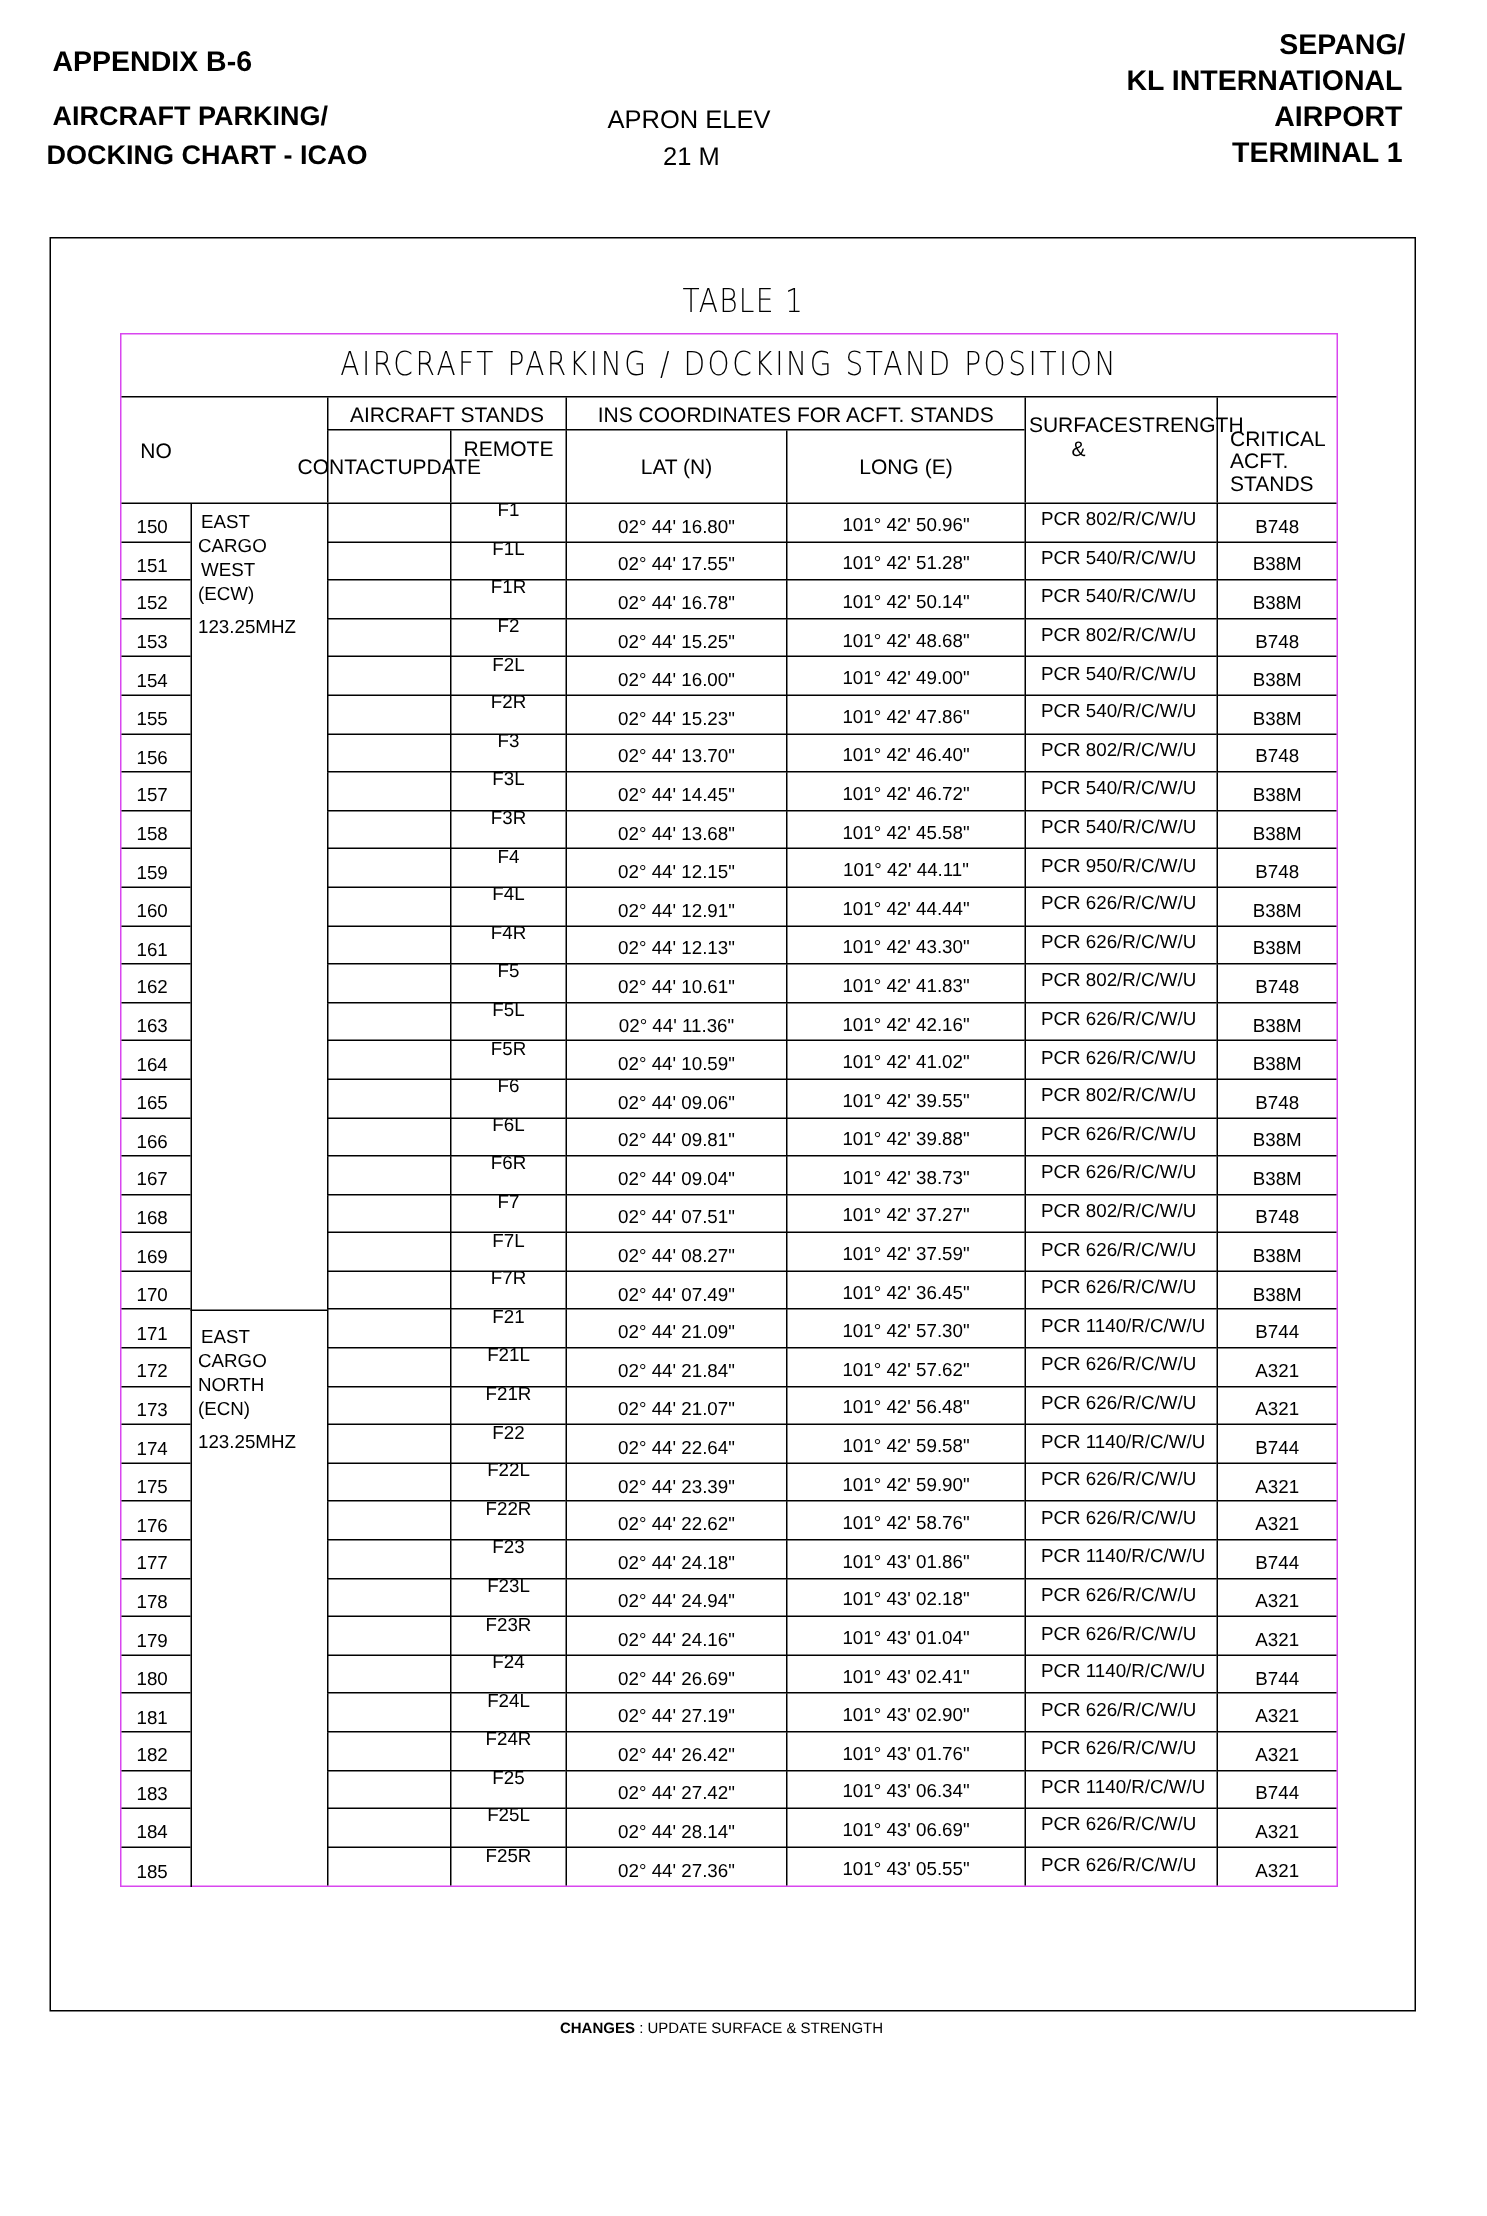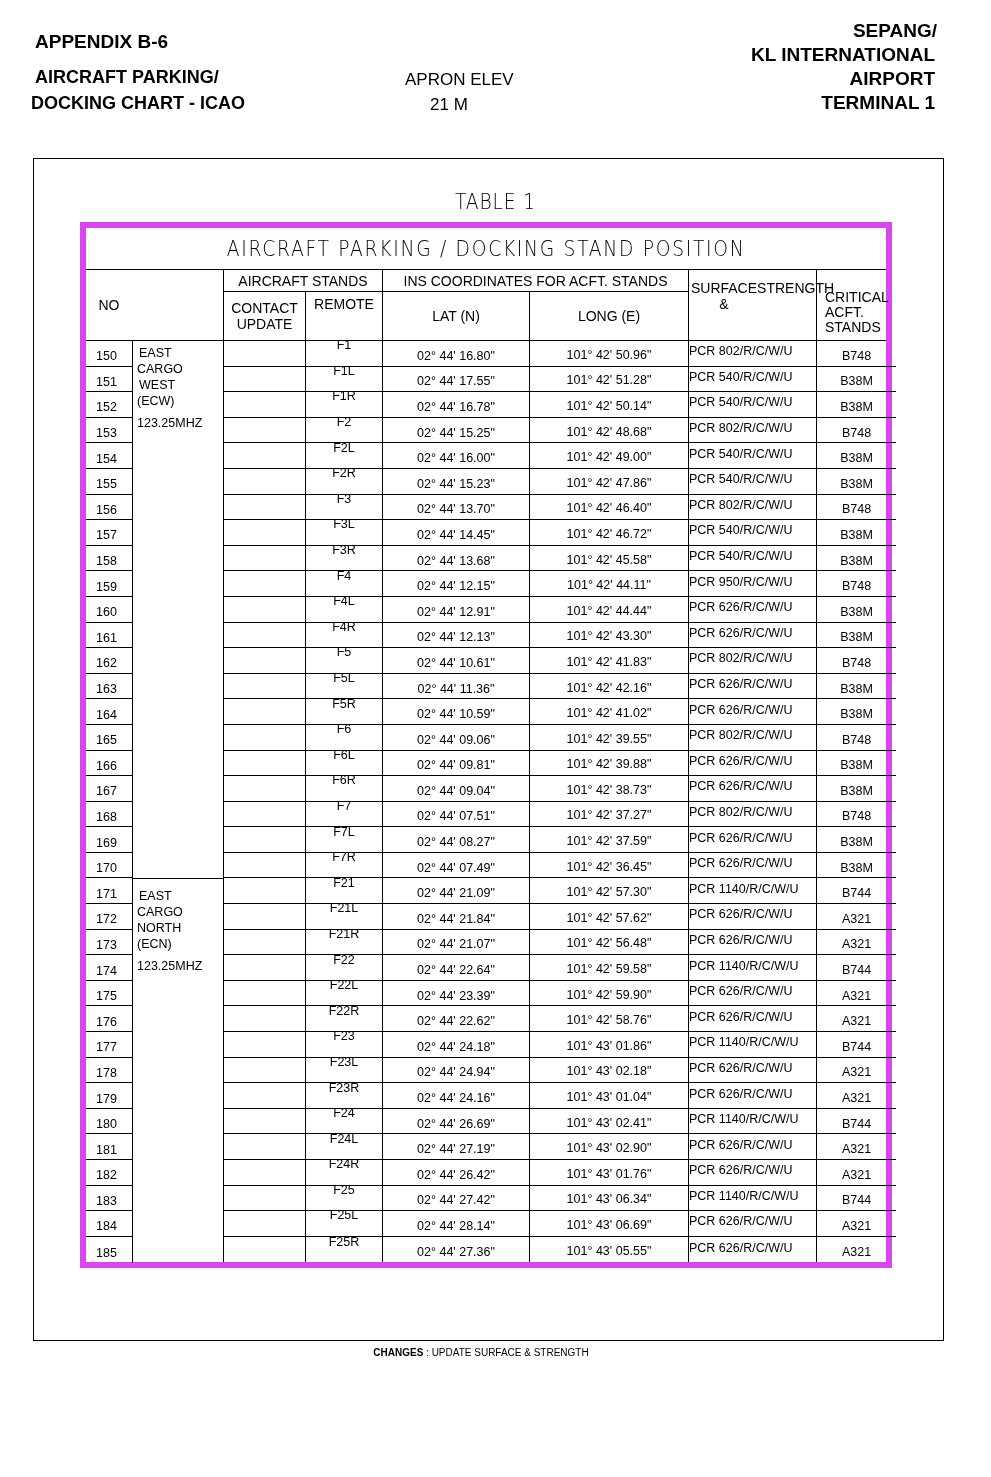--- a/index.html
+++ b/index.html
@@ -5,76 +5,76 @@
   html, body { margin: 0; padding: 0; background: #ffffff; }
   body { width: 991px; height: 1477px; position: relative; overflow: hidden;
          font-family: "Liberation Sans", sans-serif; color: #000; }
   .abs { position: absolute; }
   .hdr-bold { font-weight: bold; font-size: 19px; white-space: nowrap; }
   .hdr-norm { font-size: 17px; white-space: nowrap; }
   .frame { position: absolute; left: 33px; top: 158px; width: 909px; height: 1181px; border: 1px solid #000; }
   .table-title { position: absolute; left: 0; width: 991px; top: 189px; text-align: center;
                  font-family: "DejaVu Sans", sans-serif; font-weight: 200; font-size: 22px; letter-spacing: 1px;
                  transform: scaleX(0.85); }
-  .tbl { position: absolute; left: 80px; top: 222px; width: 812px; border: 6px solid #d946ef; box-sizing: border-box; }
+  .tbl { position: absolute; left: 80px; top: 222px; width: 812px; border: 1px solid #d946ef; box-sizing: border-box; }
   .caption { height: 41px; border-bottom: 1px solid #000; display: flex; align-items: center; justify-content: center;
              font-family: "DejaVu Sans", sans-serif; font-size: 22px; font-weight: 200; letter-spacing: 2px; }
   .caption span { display: inline-block; transform: scaleX(0.85); }
   .colhead { position: relative; height: 70px; border-bottom: 1px solid #000; font-size: 14px; }
   .colhead .c { position: absolute; top: 0; bottom: 0; border-left: 1px solid #000; box-sizing: border-box;
                 display: flex; align-items: center; justify-content: center; text-align: center; line-height: 16px; }
   .colhead .c.first { border-left: none; }
   .grouphead { position: absolute; top: 0; height: 22px; border-left: 1px solid #000; border-bottom: 1px solid #000;
                box-sizing: border-box; display: flex; align-items: center; justify-content: center; font-size: 14px; }
   .subhead { position: absolute; top: 22px; bottom: 0; border-left: 1px solid #000; box-sizing: border-box;
              display: flex; align-items: center; justify-content: center; text-align: center; font-size: 14px; line-height: 16px; }
   .rows { position: relative; }
   .row { position: relative; height: 25.6px; font-size: 12.5px; }
   .row .cell { position: absolute; top: 0; height: 100%; box-sizing: border-box; border-left: 1px solid #000;
                border-bottom: 1px solid #000; display: flex; align-items: center; white-space: nowrap; }
   .row .cell.no { left: 0; width: 46px; border-left: none; padding-left: 10px; padding-top: 6px; }
   .row .cell.contact { left: 137px; width: 82px; }
   .row .cell.remote { left: 219px; width: 77px; justify-content: center; padding-bottom: 16px; }
   .row .cell.lat { left: 296px; width: 147px; justify-content: center; padding-top: 5px; }
   .row .cell.long { left: 443px; width: 159px; justify-content: center; padding-top: 3px; }
-  .row .cell.surf { left: 602px; width: 128px; padding-bottom: 4px; }
+  .row .cell.surf { left: 602px; width: 128px; padding-left: 10px; padding-bottom: 4px; }
   .row .cell.crit { left: 730px; width: 80px; justify-content: center; padding-top: 5px; }
   .row.last .cell { border-bottom: none; }
   .apron-block { position: absolute; left: 46px; width: 91px; border-left: 1px solid #000; border-bottom: 1px solid #000;
                  box-sizing: border-box; font-size: 12.5px; line-height: 16px; padding-left: 4px; }
   .apron-block.last { border-bottom: none; }
   .footer { position: absolute; top: 1347px; left: 0; width: 872px; text-align: center; font-size: 10px; padding-left: 45px; }
   .footer b { font-weight: bold; }
 </style>
 </head>
 <body>
 
 <div class="abs hdr-bold" style="left:35px; top:31px;">APPENDIX B-6</div>
 <div class="abs hdr-bold" style="left:35px; top:67px; font-size:18px;">AIRCRAFT PARKING/</div>
 <div class="abs hdr-bold" style="left:31px; top:93px; font-size:18px;">DOCKING CHART - ICAO</div>
 <div class="abs hdr-norm" style="left:405px; top:70px;">APRON ELEV</div>
-<div class="abs hdr-norm" style="left:430px; top:95px;">21 M</div>
+<div class="abs hdr-norm" style="left:442px; top:95px;">21 M</div>
 <div class="abs hdr-bold" style="right:54px; top:20px; text-align:right;">SEPANG/</div>
 <div class="abs hdr-bold" style="right:56px; top:44px; text-align:right;">KL INTERNATIONAL</div>
 <div class="abs hdr-bold" style="right:56px; top:68px; text-align:right;">AIRPORT</div>
 <div class="abs hdr-bold" style="right:56px; top:92px; text-align:right;">TERMINAL 1</div>
 
 <div class="frame"></div>
 
 <div class="table-title">TABLE 1</div>
 
 <div class="tbl">
   <div class="caption">
       <span>AIRCRAFT PARKING / DOCKING STAND POSITION</span>
     </div>
 
   <div class="colhead">
     <div class="c first" style="left:0; width:46px;">NO</div>
     <div class="grouphead" style="left:137px; width:159px;">AIRCRAFT STANDS</div>
-    <div class="subhead" style="left:137px; width:82px; flex-direction:column;">
+    <div class="subhead" style="left:137px; width:82px; flex-direction:row;">
       <span>CONTACT</span>
       <span>UPDATE</span>
     </div>
     <div class="subhead" style="left:219px; width:77px; align-items:flex-start; padding-top:4px;">REMOTE</div>
     <div class="grouphead" style="left:296px; width:306px;">INS COORDINATES FOR ACFT. STANDS</div>
     <div class="subhead" style="left:296px; width:147px;">LAT (N)</div>
     <div class="subhead" style="left:443px; width:159px;">LONG (E)</div>
     <div class="c" style="left:602px; width:128px; align-items:flex-start; padding-left:20px; padding-top:10px;">
       <span>SURFACE &amp;</span>
       <span>STRENGTH</span>

